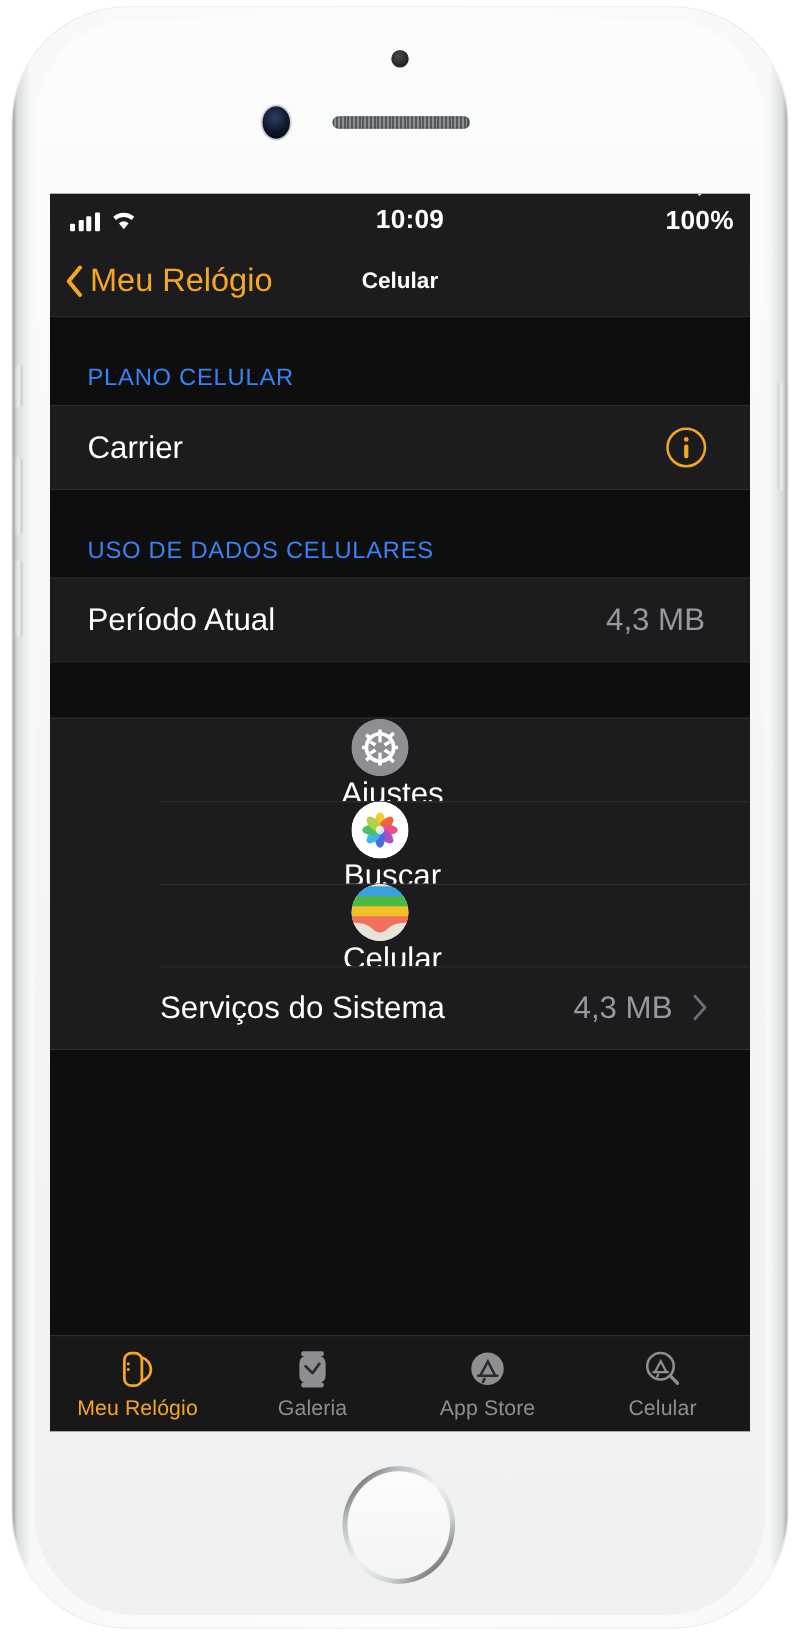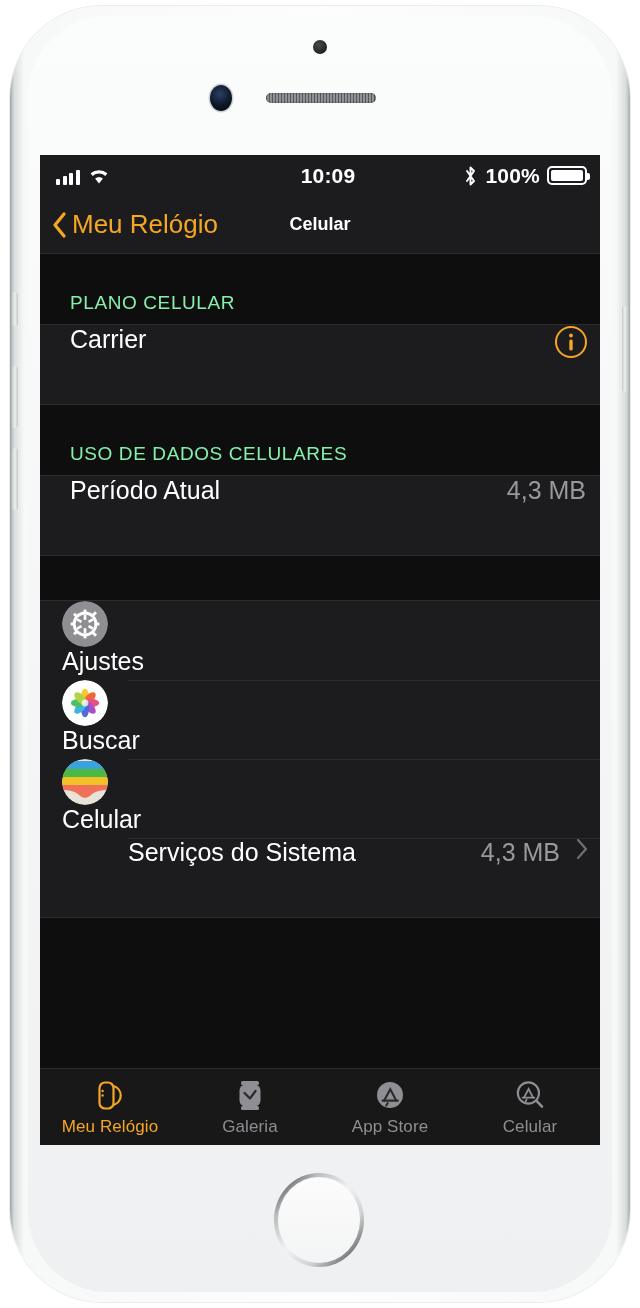--- a/index.html
+++ b/index.html
@@ -135,20 +135,21 @@
     font-size: 21px;
     font-weight: bold;
     color: #fff;
   }
   #status-right {
     position: absolute;
     right: 13px;
     display: flex;
     align-items: center;
     gap: 7px;
+    flex-direction: column;
   }
   #battery-pct { font-size: 21px; font-weight: bold; }
   .battery {
     position: relative;
     width: 40px; height: 19px;
     border: 2px solid #fff;
     border-radius: 5px;
     box-sizing: border-box;
   }
   .battery::after {
@@ -205,40 +206,40 @@
     overflow: hidden;
   }
 
   .section-header {
     height: 60px;
     display: flex;
     align-items: flex-end;
     padding: 0 0 10px 30px;
     font-size: 19px;
     letter-spacing: 0.6px;
-    color: #86efac;
+    color: #3b82f6;
     text-transform: uppercase;
     background: #0e0e0e;
   }
   .spacer-block {
     height: 44px;
     background: #0e0e0e;
   }
 
   .cell-group {
     background: #1c1c1e;
     border-top: 1px solid #2d2d30;
     border-bottom: 1px solid #2d2d30;
   }
   .cell {
     position: relative;
     display: flex;
-    align-items: flex-start;
-    height: 79px;
-    padding: 0 12px 0 30px;
+    align-items: center;
+    height: 66px;
+    padding: 0 34px 0 30px;
     background: #1c1c1e;
     box-sizing: border-box;
   }
   .cell + .cell::before {
     content: "";
     position: absolute;
     left: 30px; right: 0; top: 0;
     height: 1px;
     background: #2d2d30;
   }

